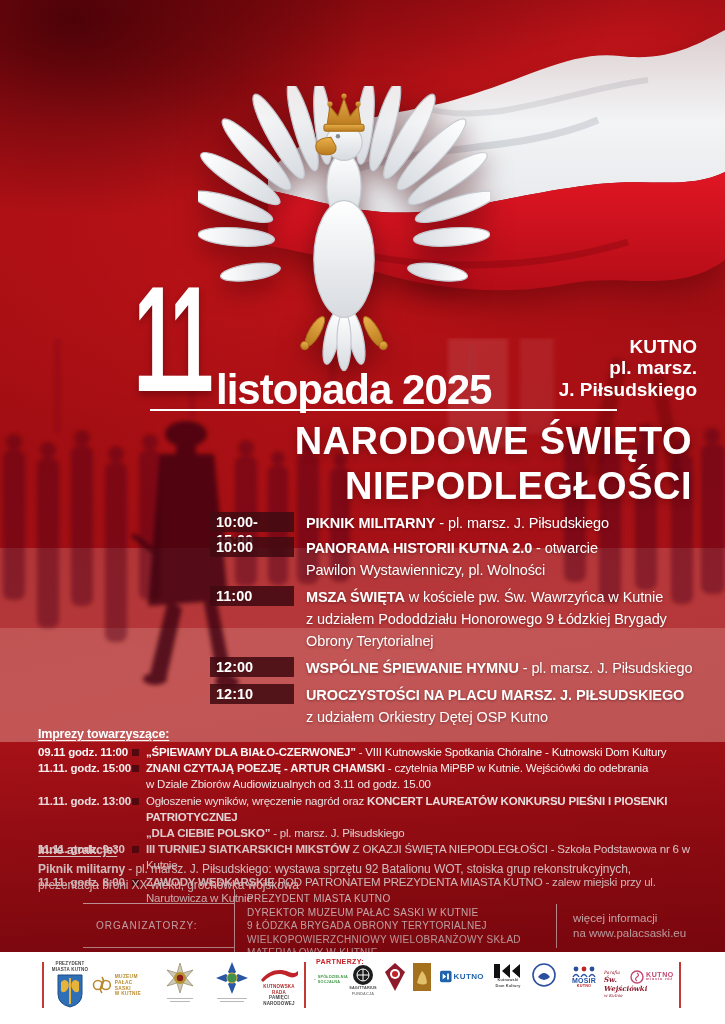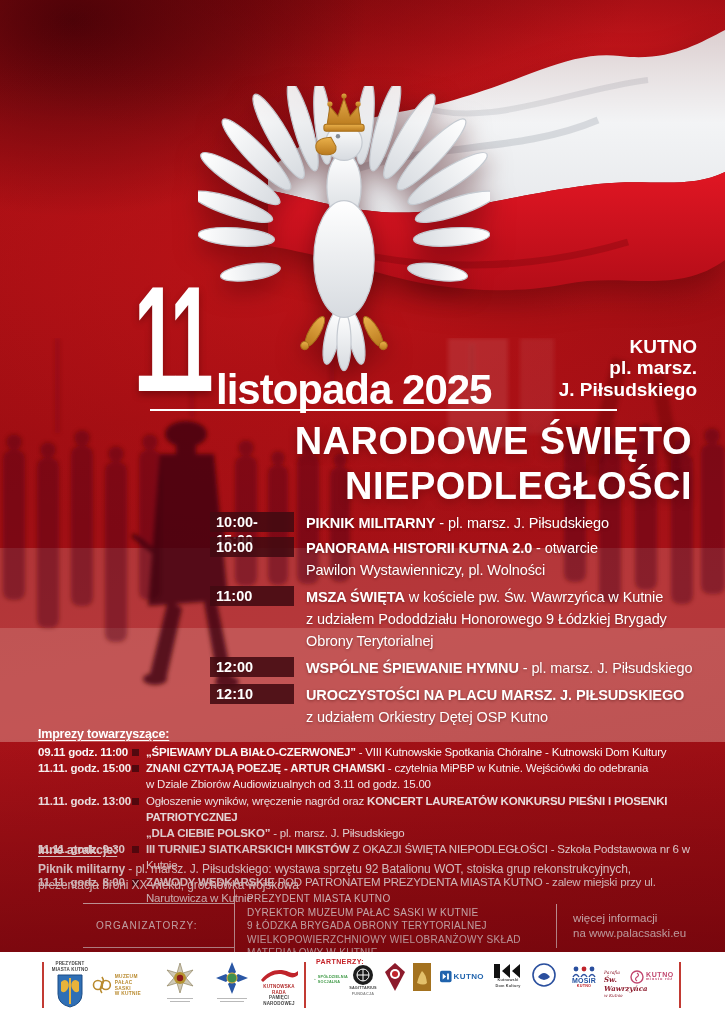--- a/index.html
+++ b/index.html
@@ -440,21 +440,21 @@
           <circle cx="13" cy="3" r="2.4" fill="#c0242b"></circle>
           <circle cx="21" cy="3" r="2.4" fill="#2a4f9e"></circle>
         <path d="M2,11 q3,-5 6,0 M10,11 q3,-5 6,0 M18,11 q3,-5 6,0" stroke="#2a4f9e" fill="none" stroke-width="1.4"></path>
       </svg>
       <div class="cap" style="color:#1f4f9e;font-size:7px">MOSiR</div>
       <div class="cap" style="color:#c0242b;font-size:3.8px">KUTNO</div>
     </div>
 
     <div class="flogo" style="left:604px;top:18px;width:48px;align-items:flex-start">
       <div class="parafia-text" style="font-size:4.5px">Parafia</div>
-      <div class="parafia-text" style="font-size:7px;font-weight:bold">Św. Wawrzyńca</div>
+      <div class="parafia-text" style="font-size:7px;font-weight:bold">Św. Wejściówki</div>
       <div class="parafia-text" style="font-size:4.2px">w Kutnie</div>
     </div>
 
     <div class="flogo" style="left:630px;top:18px;width:48px;flex-direction:row;gap:2px">
       <svg width="14" height="14" viewBox="0 0 14 14">
         <circle cx="7" cy="7" r="6" fill="none" stroke="#c2476f" stroke-width="1.4"></circle>
         <path d="M7,3 q3,2 0,4 q-3,2 0,4" fill="none" stroke="#c2476f" stroke-width="1.2"></path>
       </svg>
       <div style="text-align:left">
         <div class="cap rose-text" style="font-size:7px;letter-spacing:.6px">KUTNO</div>

